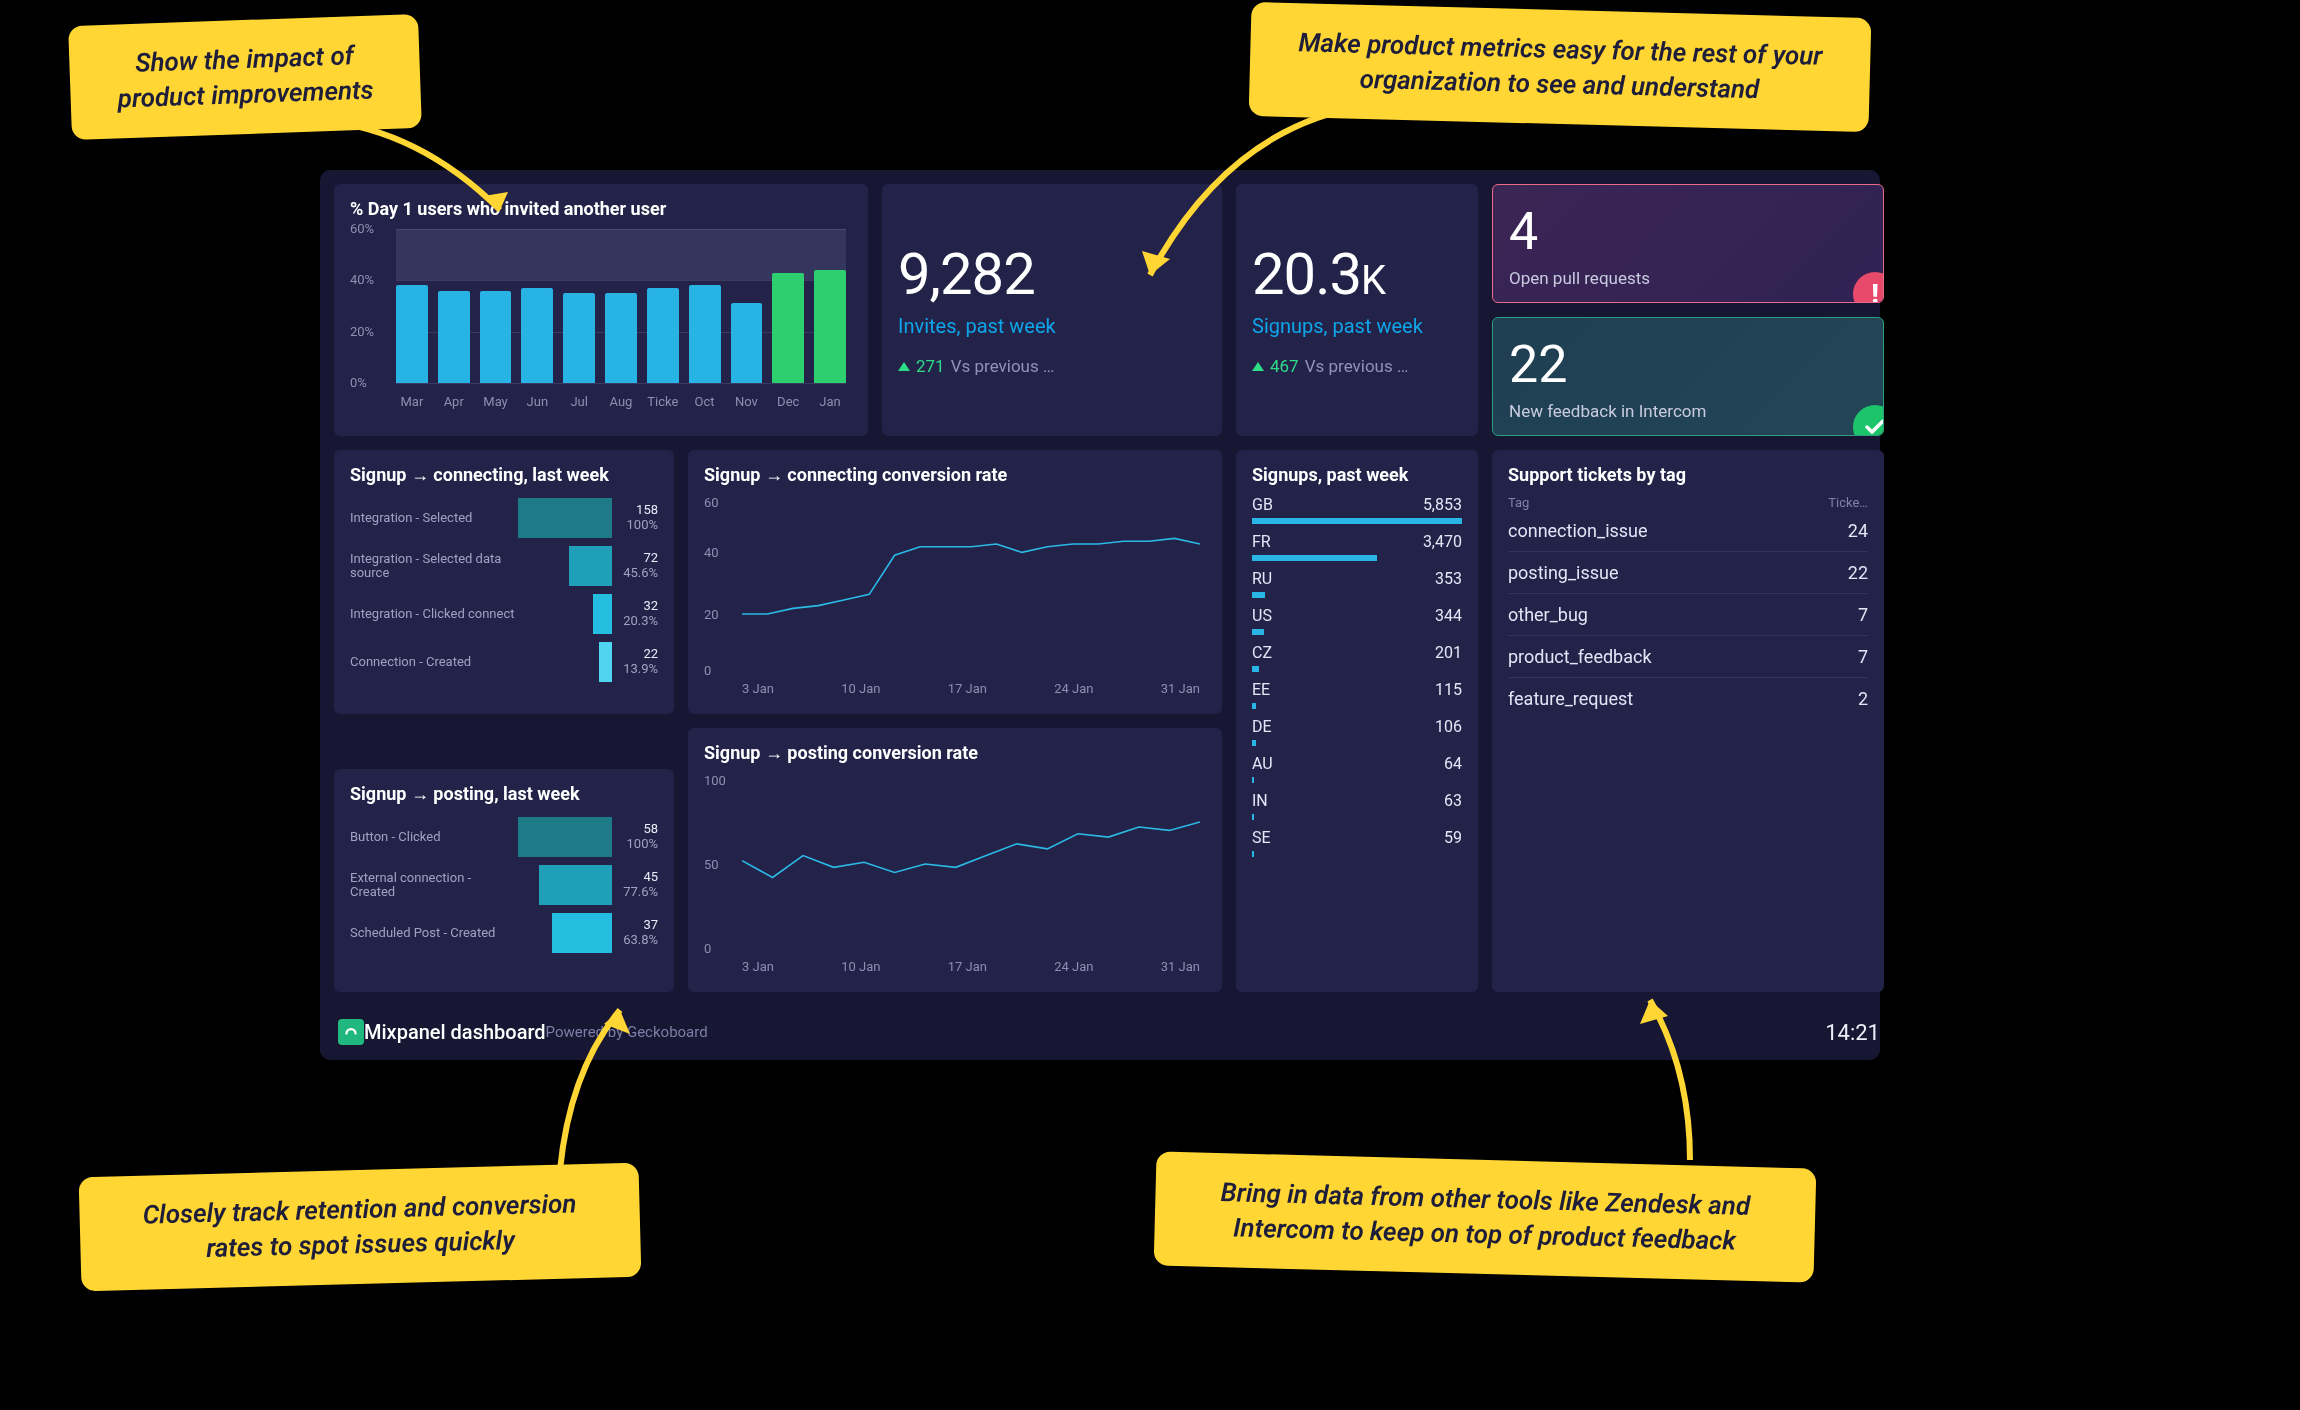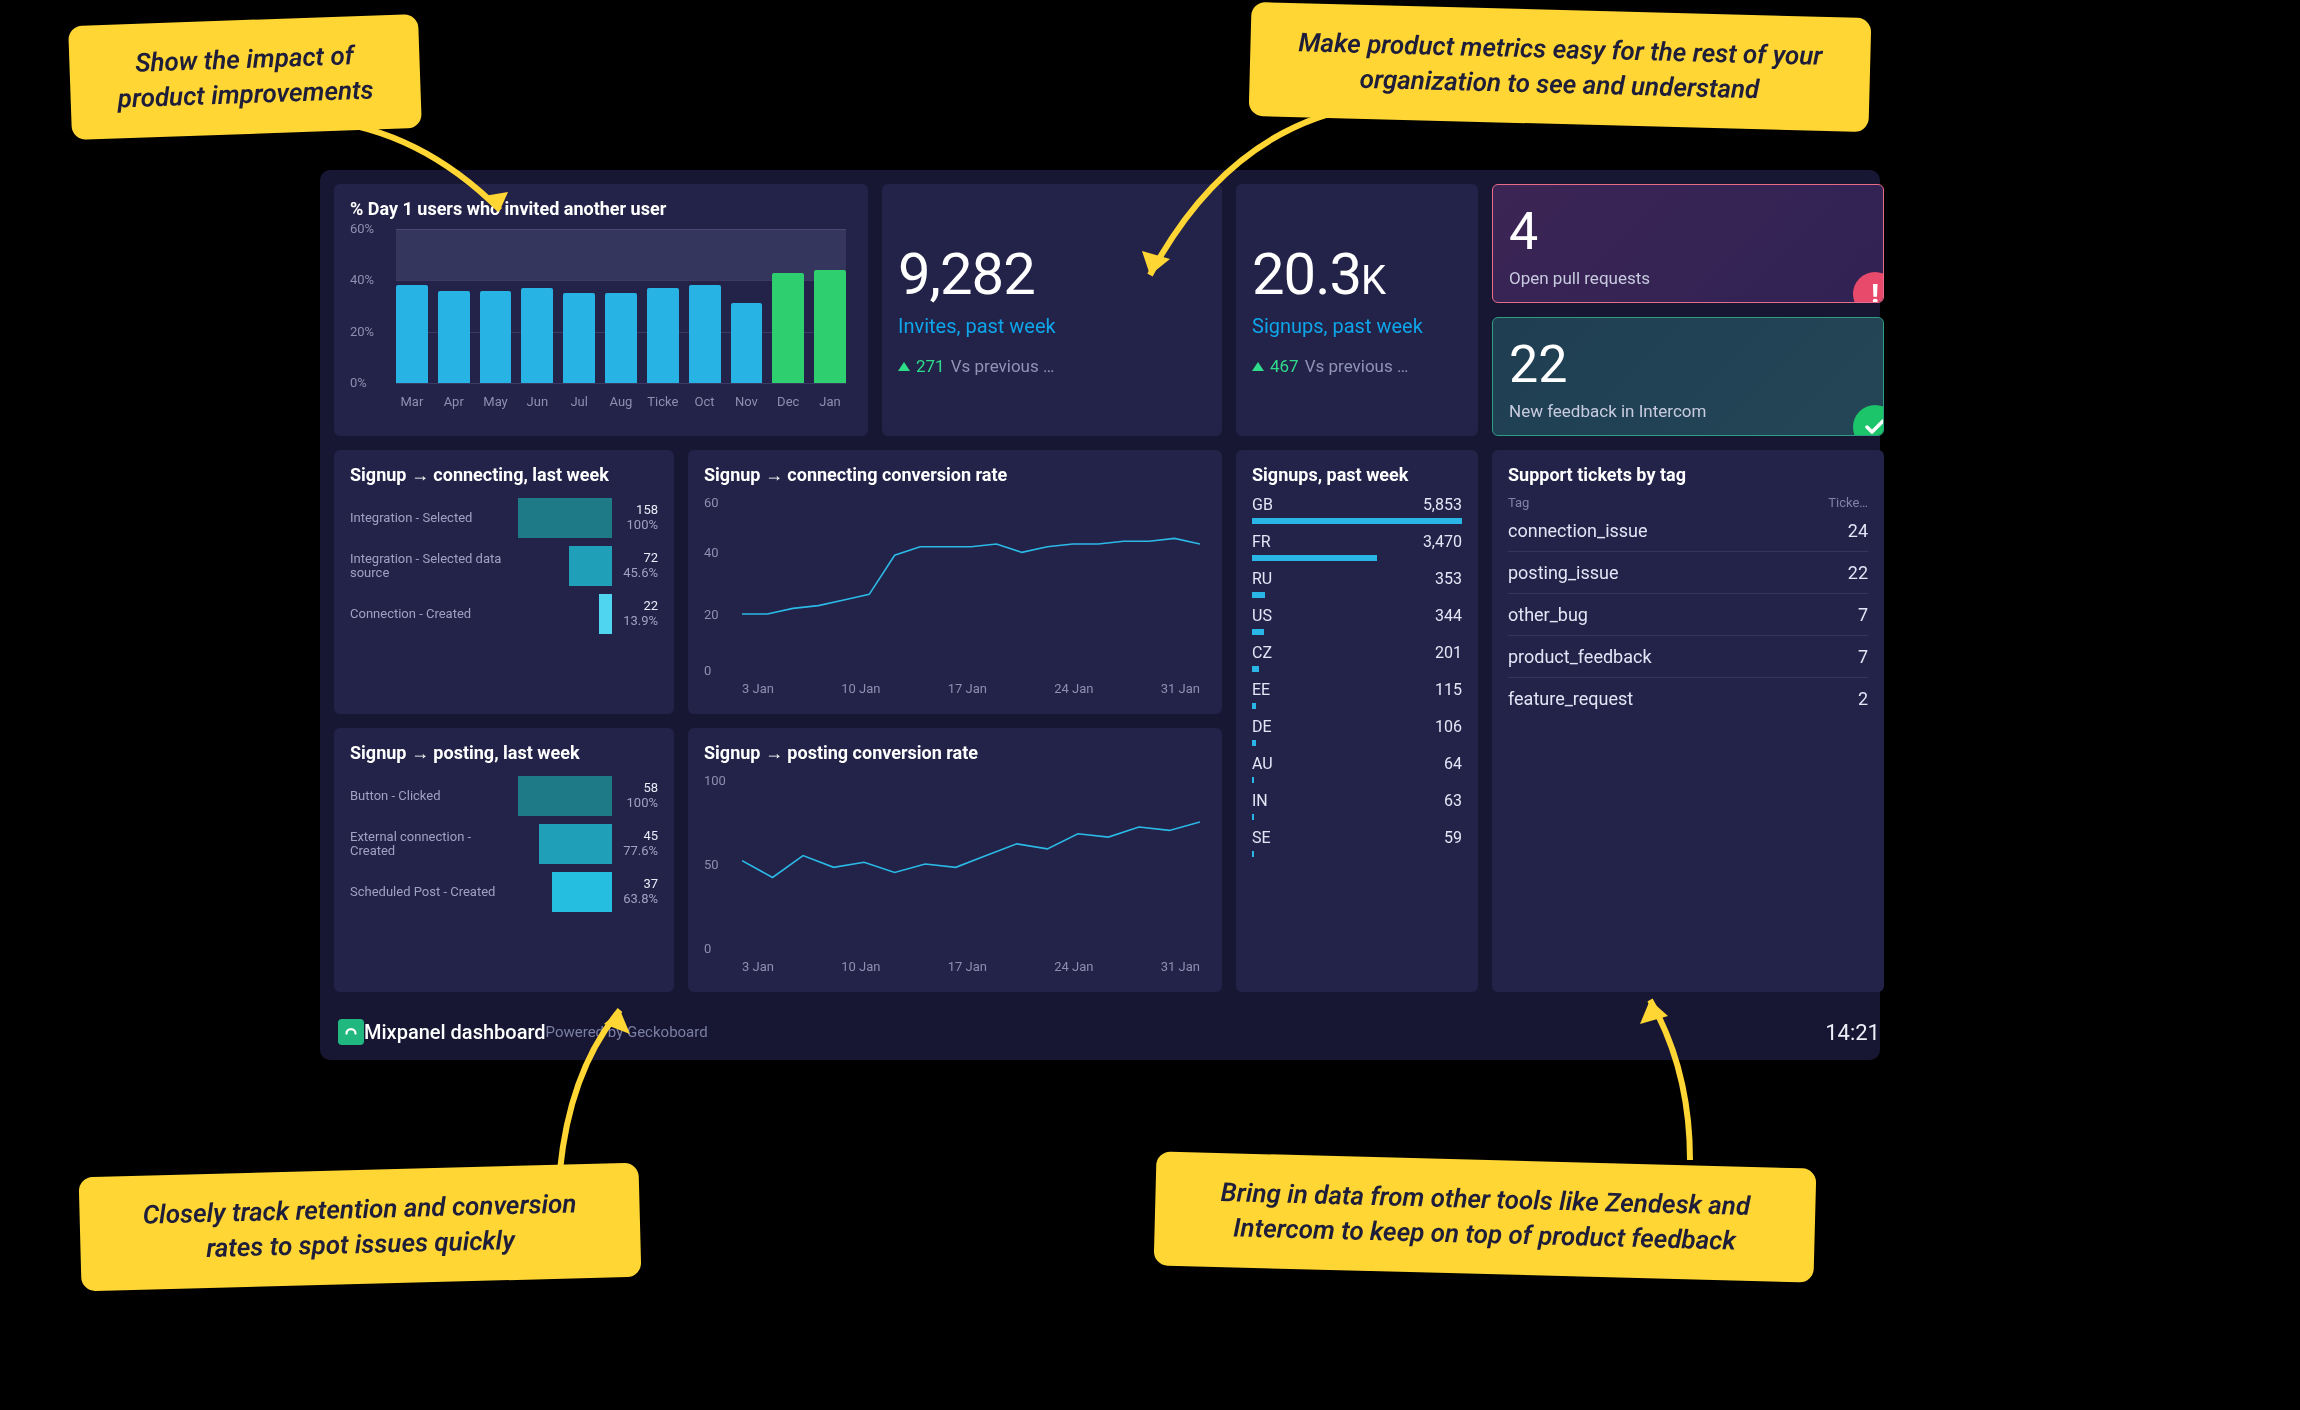--- a/index.html
+++ b/index.html
@@ -60,21 +60,21 @@
   .w-kpi2     { grid-column: 4;          grid-row: 1; }
   
   .col5row1wrap { grid-column:5; grid-row:1; display:flex; flex-direction:column; gap:14px; }
   .col5row1wrap .widget { flex:1; }
   .w-pulls2 { background: linear-gradient(135deg,#3b2555,#302253); border:1px solid #e96b8a; height:130px; }
   .w-fb2    { background: linear-gradient(135deg,#1f3e52,#234656); border:1px solid #2c9e82; }
 
   .w-funnel1  { grid-column: 1;          grid-row: 2; }
   .w-line1    { grid-column: 2 / span 2; grid-row: 2; }
   .w-signups  { grid-column: 4;          grid-row: 2 / span 2; }
-  .w-funnel2  { grid-column: 1;          grid-row: 3; }
+  .w-funnel2  { grid-column: 1;          grid-row: 3; margin-top: 41px; }
   .w-line2    { grid-column: 2 / span 2; grid-row: 3; }
   .w-tags     { grid-column: 5;          grid-row: 2 / span 2; }
 
   .footer {
     grid-column: 1 / span 5; grid-row: 4;
     display:flex; align-items:center; gap:0;
     color:#9fa3c4; font-size:18px; padding: 0 4px;
   }
   .footer .logo {
     width:26px; height:26px; border-radius:4px; background:#20b87f;
@@ -273,20 +273,30 @@
       <div class="lbl">Integration - Selected data source</div>
       <div class="bararea">
             <div class="fbar" style="width:45.6%;margin-left:54.4%;background:#1fa0b8"></div>
           </div>
       <div class="vals">
             <div class="n">72</div>
             <div>45.6%</div>
           </div>
         </div>
         <div class="funnel-row">
+      <div class="lbl">Integration - Clicked connect</div>
+      <div class="bararea">
+            <div class="fbar" style="width:20.3%;margin-left:79.7%;background:#25bde0"></div>
+          </div>
+      <div class="vals">
+            <div class="n">32</div>
+            <div>20.3%</div>
+          </div>
+        </div>
+        <div class="funnel-row">
       <div class="lbl">Connection - Created</div>
       <div class="bararea">
             <div class="fbar" style="width:13.900000000000002%;margin-left:86.1%;background:#4fd5ef"></div>
           </div>
       <div class="vals">
             <div class="n">22</div>
             <div>13.9%</div>
           </div>
         </div>
       </div>

